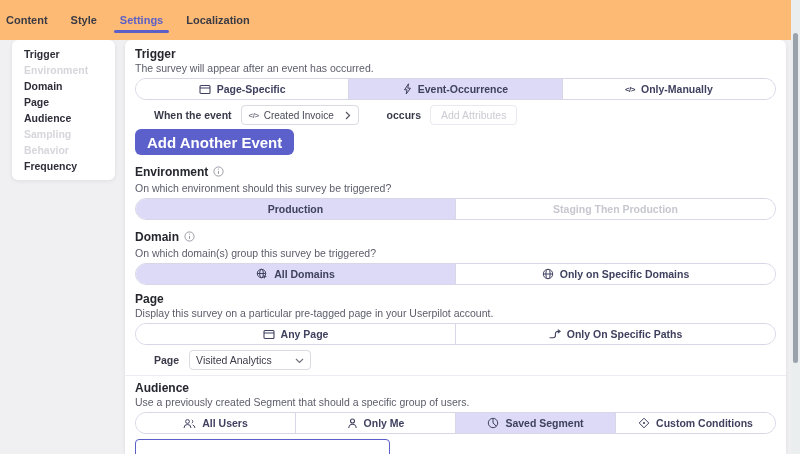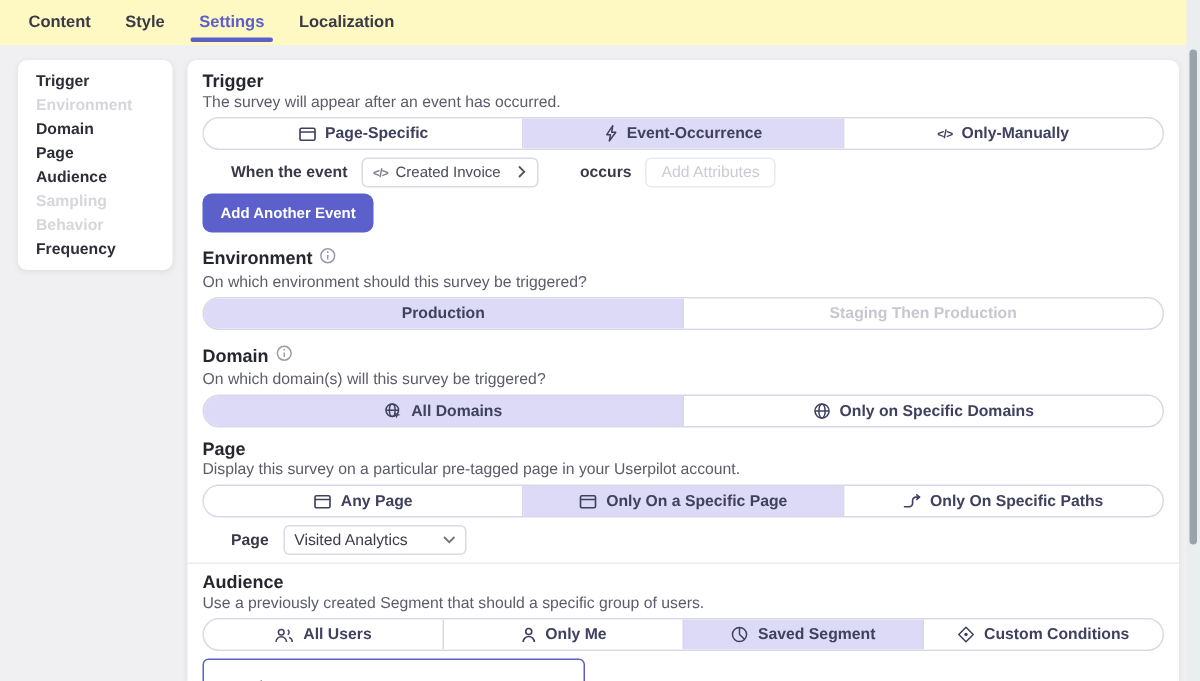--- a/index.html
+++ b/index.html
@@ -5,23 +5,23 @@
   * { margin:0; padding:0; box-sizing:border-box; }
   html,body { width:800px; height:454px; overflow:hidden; }
   body {
     font-family:"Liberation Sans", sans-serif;
     background:#f0f0f2;
     position:relative;
     color:#26262f;
   }
   
   .topbar {
-    position:absolute; top:0; left:0; width:800px; height:30px;
-    background:#fef9c3; display:flex; align-items:center;
-    padding-left:19px; gap:23px; z-index:2;
+    position:absolute; top:0; left:0; width:800px; height:40px;
+    background:#fdba74; display:flex; align-items:center;
+    padding-left:6px; gap:23px; z-index:2;
   }
   .tab {
     font-size:11px; font-weight:700; color:#3a3a44;
     height:30px; display:flex; align-items:center; position:relative; cursor:pointer;
   }
   .tab.active { color:#5b5fc7; }
   .tab.active::after {
     content:""; position:absolute; left:-6px; right:-6px; bottom:2px;
     height:3px; border-radius:2px; background:#5b5fc7;
   }
@@ -73,21 +73,21 @@
   }
   .ev-select .code-glyph { color:#7d7d8c; }
   .ev-select .val { flex:1; font-size:10px; color:#4a4a58; white-space:nowrap; }
   .ghost-btn {
     height:20px; display:flex; align-items:center; padding:0 10px;
     border:1px solid #e9e9ef; border-radius:4px; background:#fff;
     color:#cbcbd4; font-size:10.5px; cursor:pointer;
   }
   .primary-btn {
     display:inline-flex; align-items:center; margin-top:4px;
-    background:#5c60ca; color:#fff; font-size:10px; font-weight:700;
+    background:#5c60ca; color:#fff; font-size:15px; font-weight:700;
     height:18px; padding:13px 12px; border-radius:6px; cursor:pointer;
   }
   
   .page-row { display:flex; align-items:center; gap:10px; margin-top:5px; }
   .select {
     height:20px; border:1px solid #dadae3; border-radius:4px; background:#fff;
     display:flex; align-items:center; justify-content:space-between;
     padding:0 6px; font-size:10.5px; color:#3c3c4a; cursor:pointer;
   }
   .select.page-sel { width:122px; }
@@ -189,21 +189,21 @@
 
   <div class="sec">
     <div class="title-row">
       <span class="sec-title">Domain</span>
       <span><svg width="11" height="11" viewBox="0 0 11 11" fill="none" stroke="#9b9ba8" stroke-width="1">
             <circle cx="5.5" cy="5.5" r="4.6"></circle>
             <line x1="5.5" y1="5" x2="5.5" y2="8"></line>
             <circle cx="5.5" cy="3.1" r="0.6" fill="#9b9ba8" stroke="none"></circle>
           </svg></span>
     </div>
-    <div class="sec-desc">On which domain(s) will this survey be triggered?</div>
+    <div class="sec-desc">On which domain(s) group this survey be triggered?</div>
     <div class="group">
       <div class="seg sel">
         <span>
             <svg width="12" height="12" viewBox="0 0 12 12" fill="none" stroke="currentColor" stroke-width="1">
               <circle cx="5.5" cy="5.5" r="4.2"></circle>
               <ellipse cx="5.5" cy="5.5" rx="1.9" ry="4.2"></ellipse>
               <line x1="1.3" y1="5.5" x2="9.7" y2="5.5"></line>
               <path d="M7.2 7.2 L11 8.6 L9 9.2 L8.4 11 Z" fill="currentColor" stroke="none"></path>
             </svg>
           </span>
@@ -227,29 +227,20 @@
     <div class="sec-desc">Display this survey on a particular pre-tagged page in your Userpilot account.</div>
     <div class="group">
       <div class="seg">
         <span>
             <svg width="12" height="11" viewBox="0 0 12 11" fill="none" stroke="currentColor" stroke-width="1.1">
               <rect x="1" y="1.5" width="10" height="8" rx="1"></rect>
               <line x1="1" y1="4" x2="11" y2="4"></line>
             </svg>
           </span>
         <span>Any Page</span>
-      </div>
-      <div class="seg sel">
-        <span>
-            <svg width="12" height="11" viewBox="0 0 12 11" fill="none" stroke="currentColor" stroke-width="1.1">
-              <rect x="1" y="1.5" width="10" height="8" rx="1"></rect>
-              <line x1="1" y1="4" x2="11" y2="4"></line>
-            </svg>
-          </span>
-        <span>Only On a Specific Page</span>
       </div>
       <div class="seg">
         <span>
             <svg width="12" height="11" viewBox="0 0 12 11" fill="none" stroke="currentColor" stroke-width="1.1">
               <path d="M1 8.8 h3.2 a2.2 2.2 0 0 0 2.2 -2.2 v-2 a2.2 2.2 0 0 1 2.2 -2.2 H11" stroke-linecap="round"></path>
               <path d="M9.2 0.9 L11 2.4 L9.2 3.9" stroke-linecap="round" stroke-linejoin="round"></path>
             </svg>
           </span>
         <span>Only On Specific Paths</span>
       </div>

